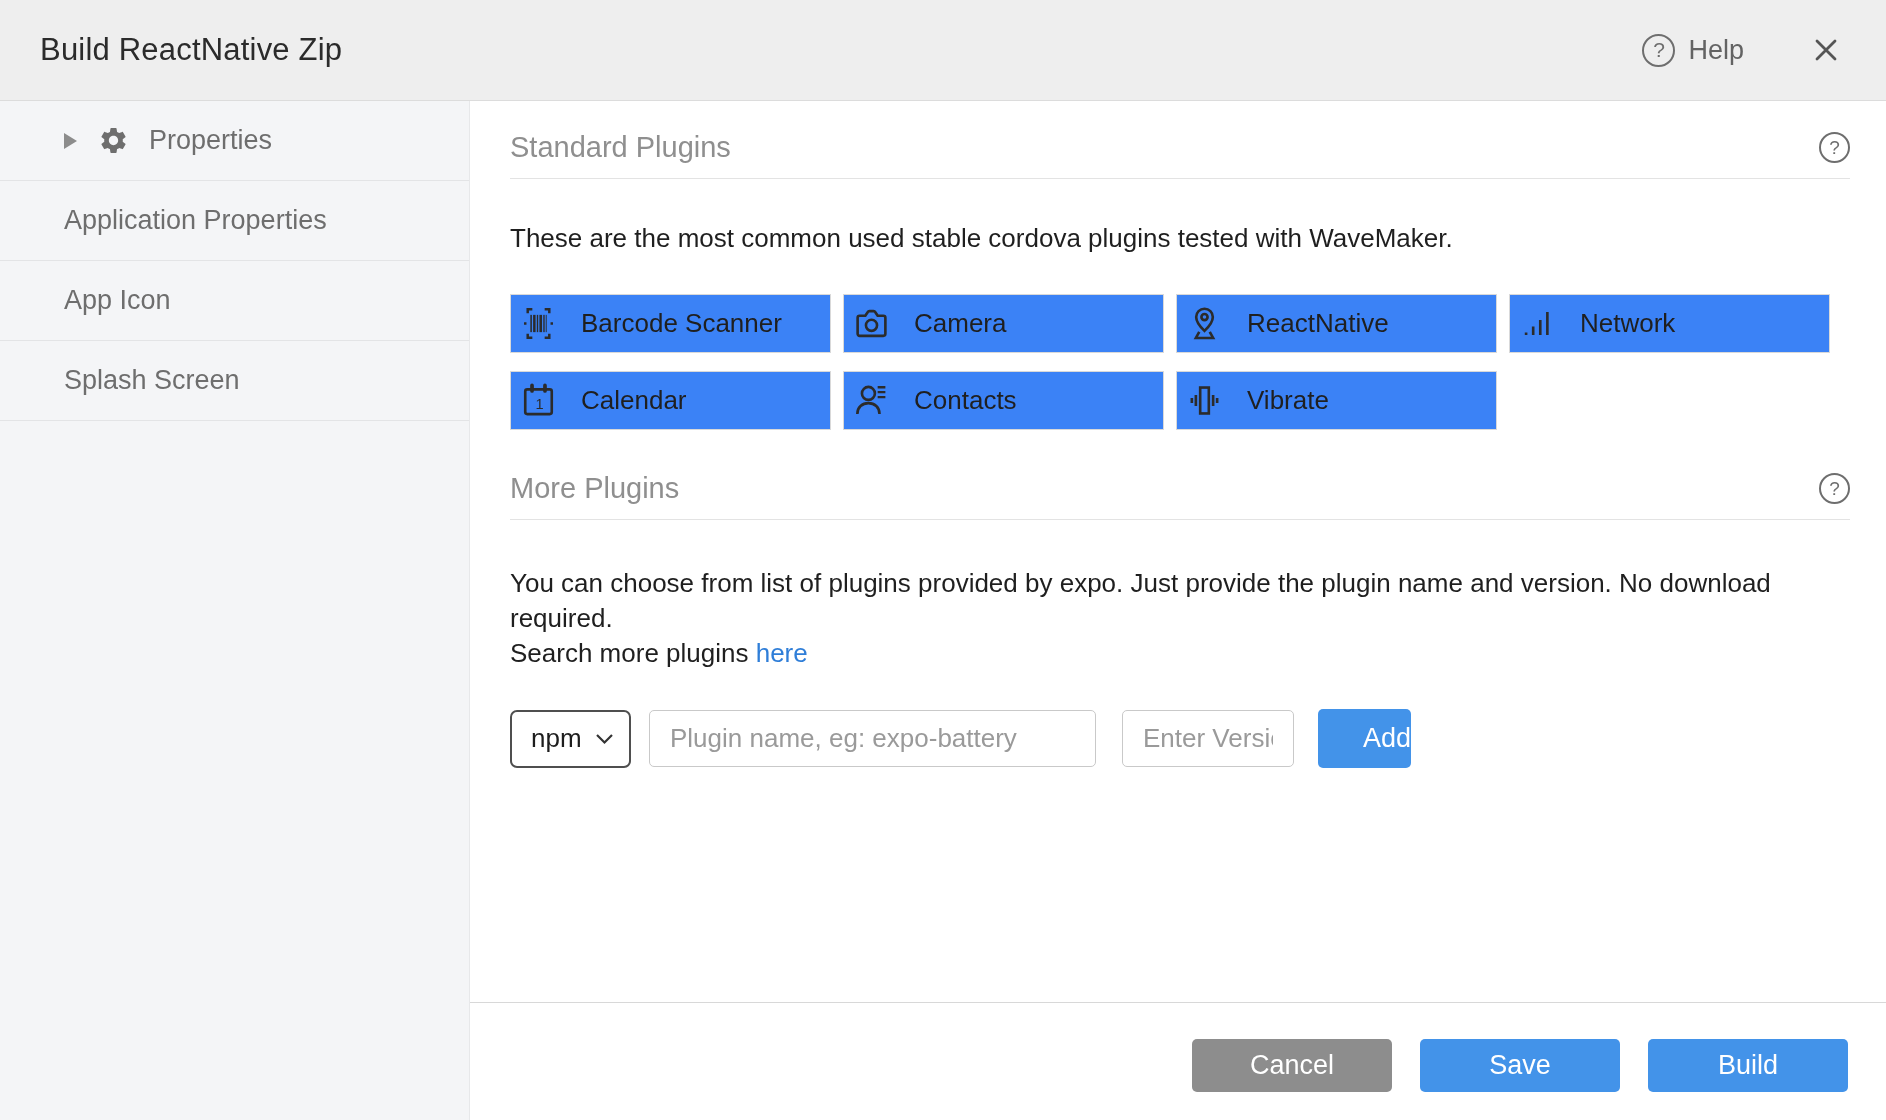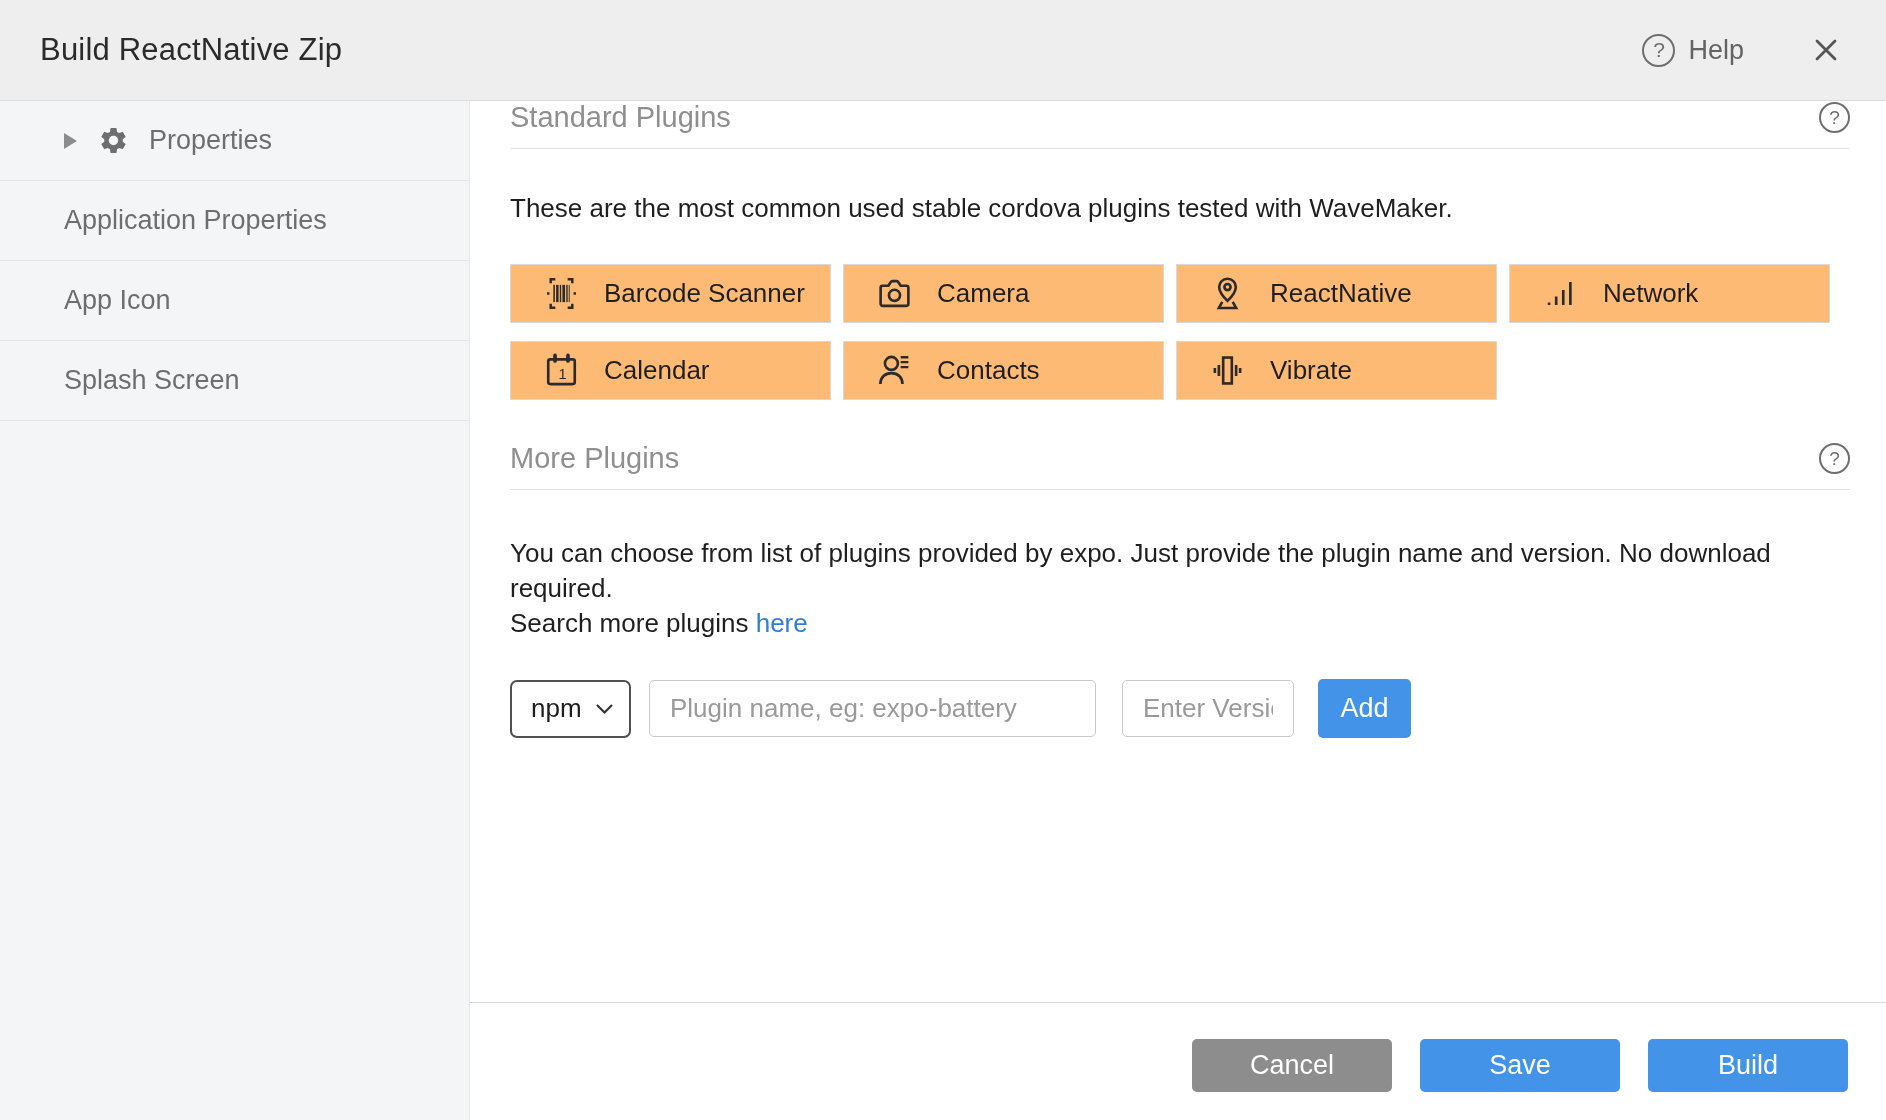--- a/index.html
+++ b/index.html
@@ -28,48 +28,48 @@
   .tri { width:0; height:0; border-left:13px solid #8c8c8c; border-top:8px solid transparent;
     border-bottom:8px solid transparent; margin-right:21px; }
   .gear { margin-right:20px; display:flex; }
   .side-item.selected { background:#fff; color:#1d1d1d; border-left:9px solid #4a97e4;
     padding-left:33px; }
 
   
   .main { flex:1; display:flex; flex-direction:column; background:#fff; }
   .inner { padding:0 36px 0 40px; }
   .sec-head { display:flex; align-items:center; justify-content:space-between; }
-  .sec-head.first { }
+  .sec-head.first { margin-top:30px; }
   .sec-head.second { margin-top:42px; }
   .sec-title { font-size:29px; color:#8f8f8f; }
   .sec-q { width:31px; height:31px; font-size:19px; border-width:2px; }
   .divider { height:1px; background:#e3e3e3; margin-top:14px; }
   .para { font-size:26px; color:#1f1f1f; }
   .para1 { margin-top:44px; }
   .para2 { margin-top:46px; line-height:35px; }
   .link { color:#2f7ed8; cursor:pointer; }
 
   .cards { margin-top:40px; display:flex; flex-wrap:wrap; gap:18px 12px; width:1330px; }
-  .card { width:321px; height:59px; border:1px solid #d9d9d9; background:#fdba74;
-    display:flex; align-items:center; padding-left:32px; cursor:pointer;text-align:right; }
+  .card { width:321px; height:59px; border:1px solid #d9d9d9; background:#3b82f6;
+    display:flex; align-items:center; padding-left:9px; cursor:pointer;text-align:right; }
   .card svg { width:37px; height:37px; flex-shrink:0; }
   .card-label { font-size:26px; color:#1f1f1f; margin-left:24px; }
 
   .form-row { margin-top:38px; display:flex; align-items:center; }
   .select { width:121px; height:58px; border:2px solid #4f4f4f; border-radius:7px;
     background:#fff; display:flex; align-items:center; justify-content:space-between;
     padding:0 15px 0 19px; font-size:26px; color:#1d1d1d; cursor:pointer; }
   .txt-input { height:57px; border:1px solid #c9c9c9; border-radius:5px; padding:0 20px;
     font-size:26px; color:#333; font-family:"Liberation Sans", sans-serif; outline:none; }
   .txt-input::placeholder { color:#9a9a9a; }
   .in-name { width:447px; margin-left:18px; }
   .in-version { width:172px; margin-left:26px; }
   .btn { border:none; border-radius:5px; color:#fff; font-size:27px;
     font-family:"Liberation Sans", sans-serif; cursor:pointer; }
-  .add-btn { width:93px; height:59px; background:#4393e9; margin-left:24px; }
+  .add-btn { width:93px; height:59px; background:#4393e9; margin-left:24px;text-align:right; }
 
   .footer { margin-top:auto; border-top:1px solid #d8d8d8;
     padding:36px 38px 28px 0; display:flex; justify-content:flex-end; gap:28px; }
   .footer .btn { width:200px; height:53px; }
   .cancel { background:#8d8d8d; }
   .blue { background:#4393e9; }
   svg.icon { stroke:#2b2b2b; fill:none; stroke-width:1.7; }
 </style>
 </head>
 <body>

